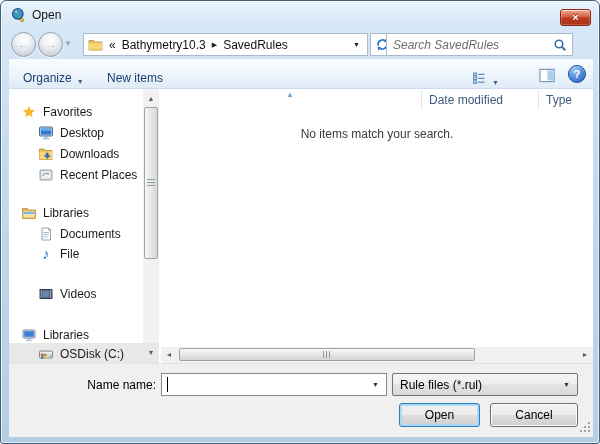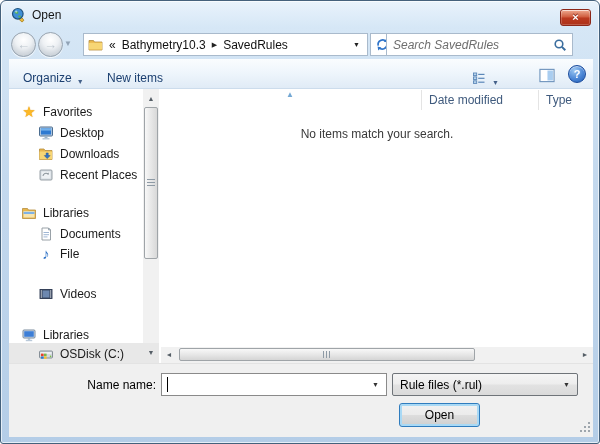--- a/index.html
+++ b/index.html
@@ -344,20 +344,23 @@
     <input type="text" value="" style="">
     <span class="combo-arrow">▼</span>
   </div>
   <div class="abs type-combo">
     <span class="val">Rule files (*.rul)</span>
     <span class="combo-arrow">▼</span>
   </div>
   <div class="abs win-btn btn-open">
     <span>Open</span>
   </div>
+  <div class="abs win-btn btn-cancel">
+    <span>Cancel</span>
+  </div>
   <span class="abs" style="left:578px;top:420px;">
     <svg width="12" height="12" viewBox="0 0 12 12">
       <g fill="#9ea6ad">
         <rect x="9" y="1" width="2" height="2"></rect>
           <rect x="9" y="5" width="2" height="2"></rect>
           <rect x="9" y="9" width="2" height="2"></rect>
         <rect x="5" y="5" width="2" height="2"></rect>
           <rect x="5" y="9" width="2" height="2"></rect>
         <rect x="1" y="9" width="2" height="2"></rect>
       </g>

